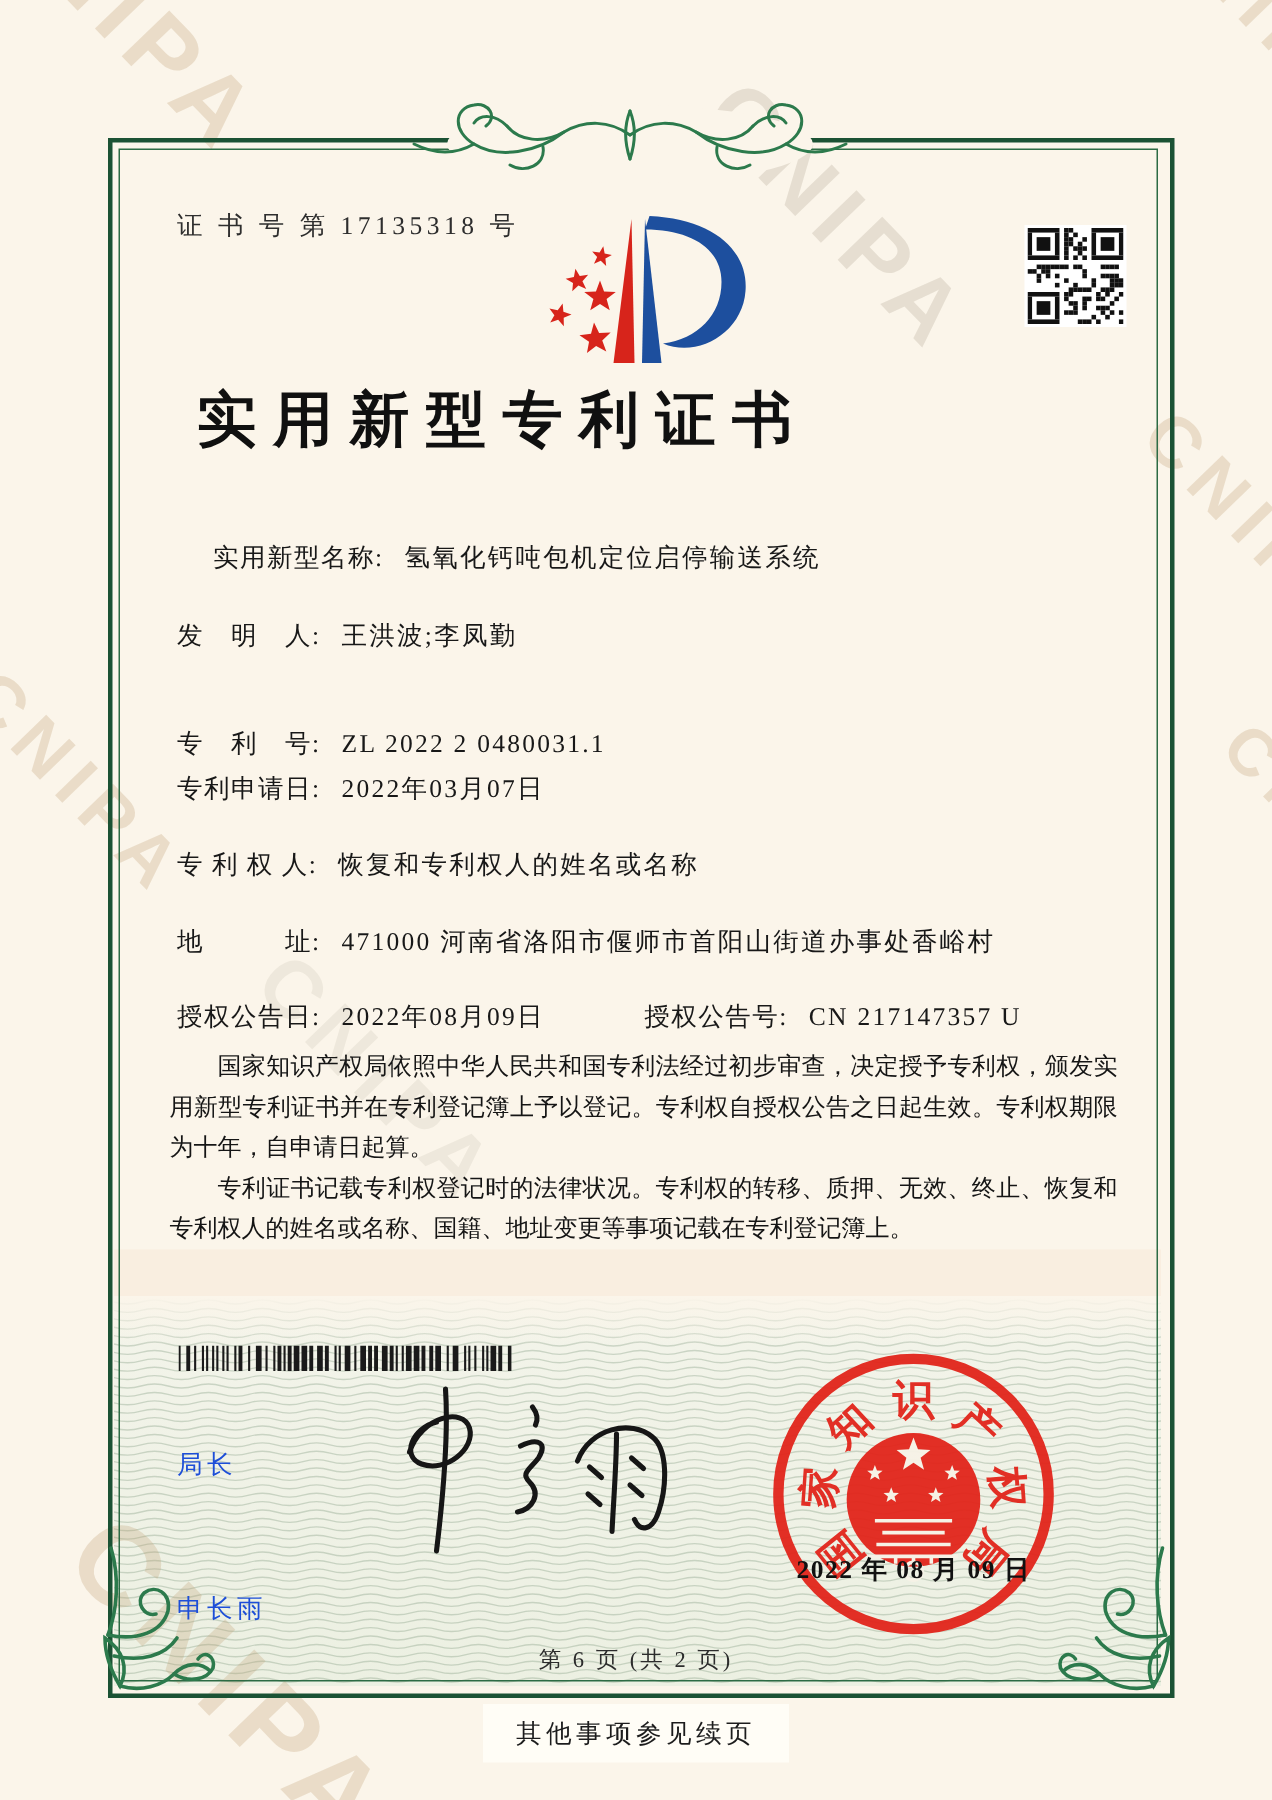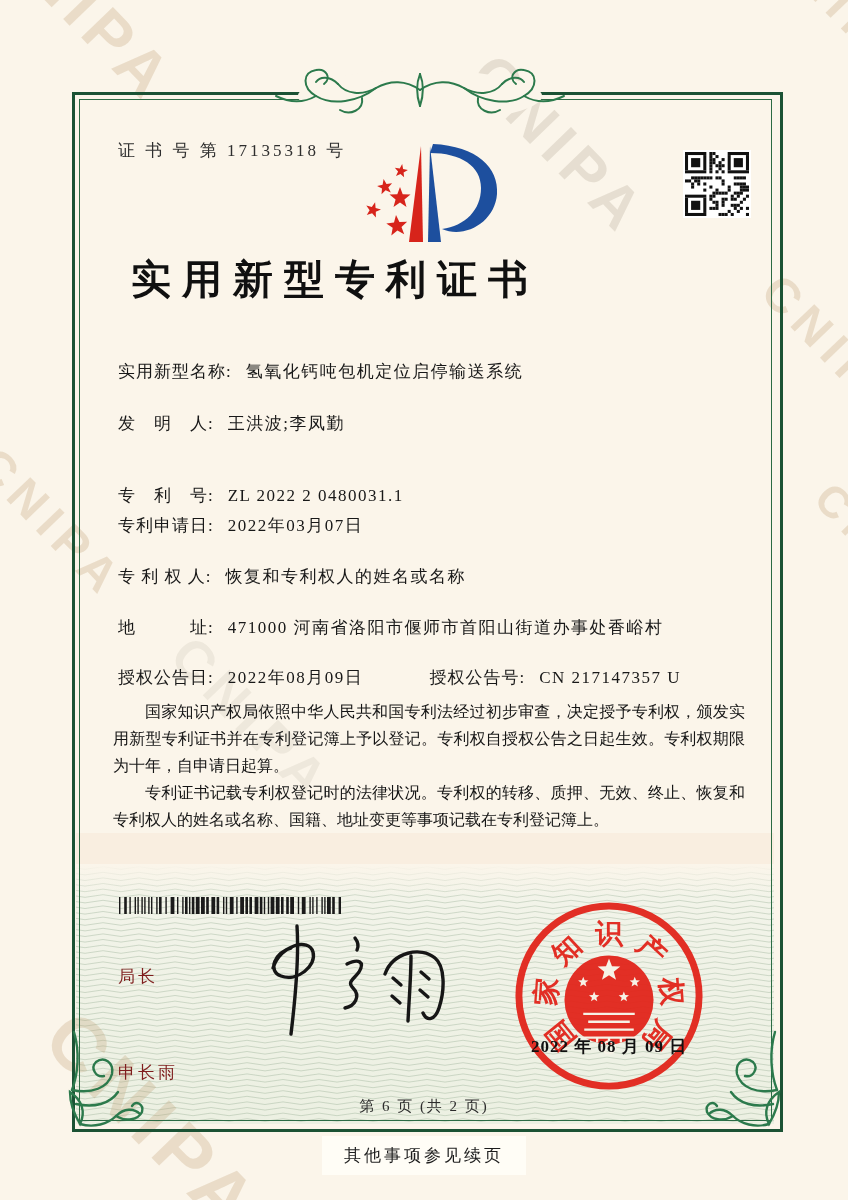--- a/index.html
+++ b/index.html
@@ -35,21 +35,21 @@
   .title{position:absolute; left:0; top:252px; width:670px; text-align:center;
     font-size:40px; font-weight:bold; letter-spacing:11px; color:#101010; z-index:4;}
   .field-row{position:absolute; left:118px; font-size:17px; z-index:4; white-space:nowrap;}
   .field-row .lbl{display:inline-block; letter-spacing:1px; color:#181818;}
   .field-row .val{margin-left:14px; letter-spacing:1.5px; color:#181818;}
   .paras{position:absolute; left:113px; top:698px; width:632px; z-index:4;
     font-size:16px; line-height:27px; text-align:justify; color:#151515;}
   .paras p{margin:0; text-indent:2em;}
   .barcode{position:absolute; left:119px; top:897px; z-index:4;}
   .commissioner{position:absolute; left:118px; font-size:17px; letter-spacing:3px;
-    color:#7f1d1d; z-index:4;}
+    color:#1d4ed8; z-index:4;}
   .signature{position:absolute; left:235px; top:916px; z-index:5;}
   .seal{position:absolute; left:510px; top:897px; width:198px; height:198px; z-index:5; opacity:.95;}
   .seal-date{position:absolute; left:531px; top:1035px; font-size:17px; font-weight:bold;
     letter-spacing:1px; color:#111; z-index:6; white-space:nowrap;}
   .page-indicator{position:absolute; left:0; top:1097px; width:848px; text-align:center;
     font-size:15px; letter-spacing:2px; color:#2c2c2c; z-index:4;}
   .continuation{position:absolute; left:50%; transform:translateX(-50%); top:1136px;
     background:#fffdf6; padding:8px 22px; font-size:17px; letter-spacing:3px;
     color:#1c1c1c; z-index:4;}
 </style>
@@ -293,21 +293,21 @@
       <rect x="53.42857142857143" y="59.714285714285715" width="3.142857142857143" height="3.142857142857143" fill="#111"></rect>
       <rect x="34.57142857142857" y="62.857142857142854" width="3.142857142857143" height="3.142857142857143" fill="#111"></rect>
       <rect x="37.714285714285715" y="62.857142857142854" width="3.142857142857143" height="3.142857142857143" fill="#111"></rect>
       <rect x="40.857142857142854" y="62.857142857142854" width="3.142857142857143" height="3.142857142857143" fill="#111"></rect>
       <rect x="47.14285714285714" y="62.857142857142854" width="3.142857142857143" height="3.142857142857143" fill="#111"></rect>
       <rect x="62.857142857142854" y="62.857142857142854" width="3.142857142857143" height="3.142857142857143" fill="#111"></rect>
     </svg>
 
   <div class="title">实用新型专利证书</div>
 
-  <div class="field-row" style="top:360px;">
+  <div class="field-row" style="top:360px;margin-left:24px;">
     <span class="lbl">实用新型名称:</span><span class="val">氢氧化钙吨包机定位启停输送系统</span>
   </div>
   <div class="field-row" style="top:412px;">
     <span class="lbl">发　明　人:</span><span class="val">王洪波;李凤勤</span>
   </div>
   <div class="field-row" style="top:484px;">
     <span class="lbl">专　利　号:</span><span class="val">ZL 2022 2 0480031.1</span>
   </div>
   <div class="field-row" style="top:514px;">
     <span class="lbl">专利申请日:</span><span class="val">2022年03月07日</span>

